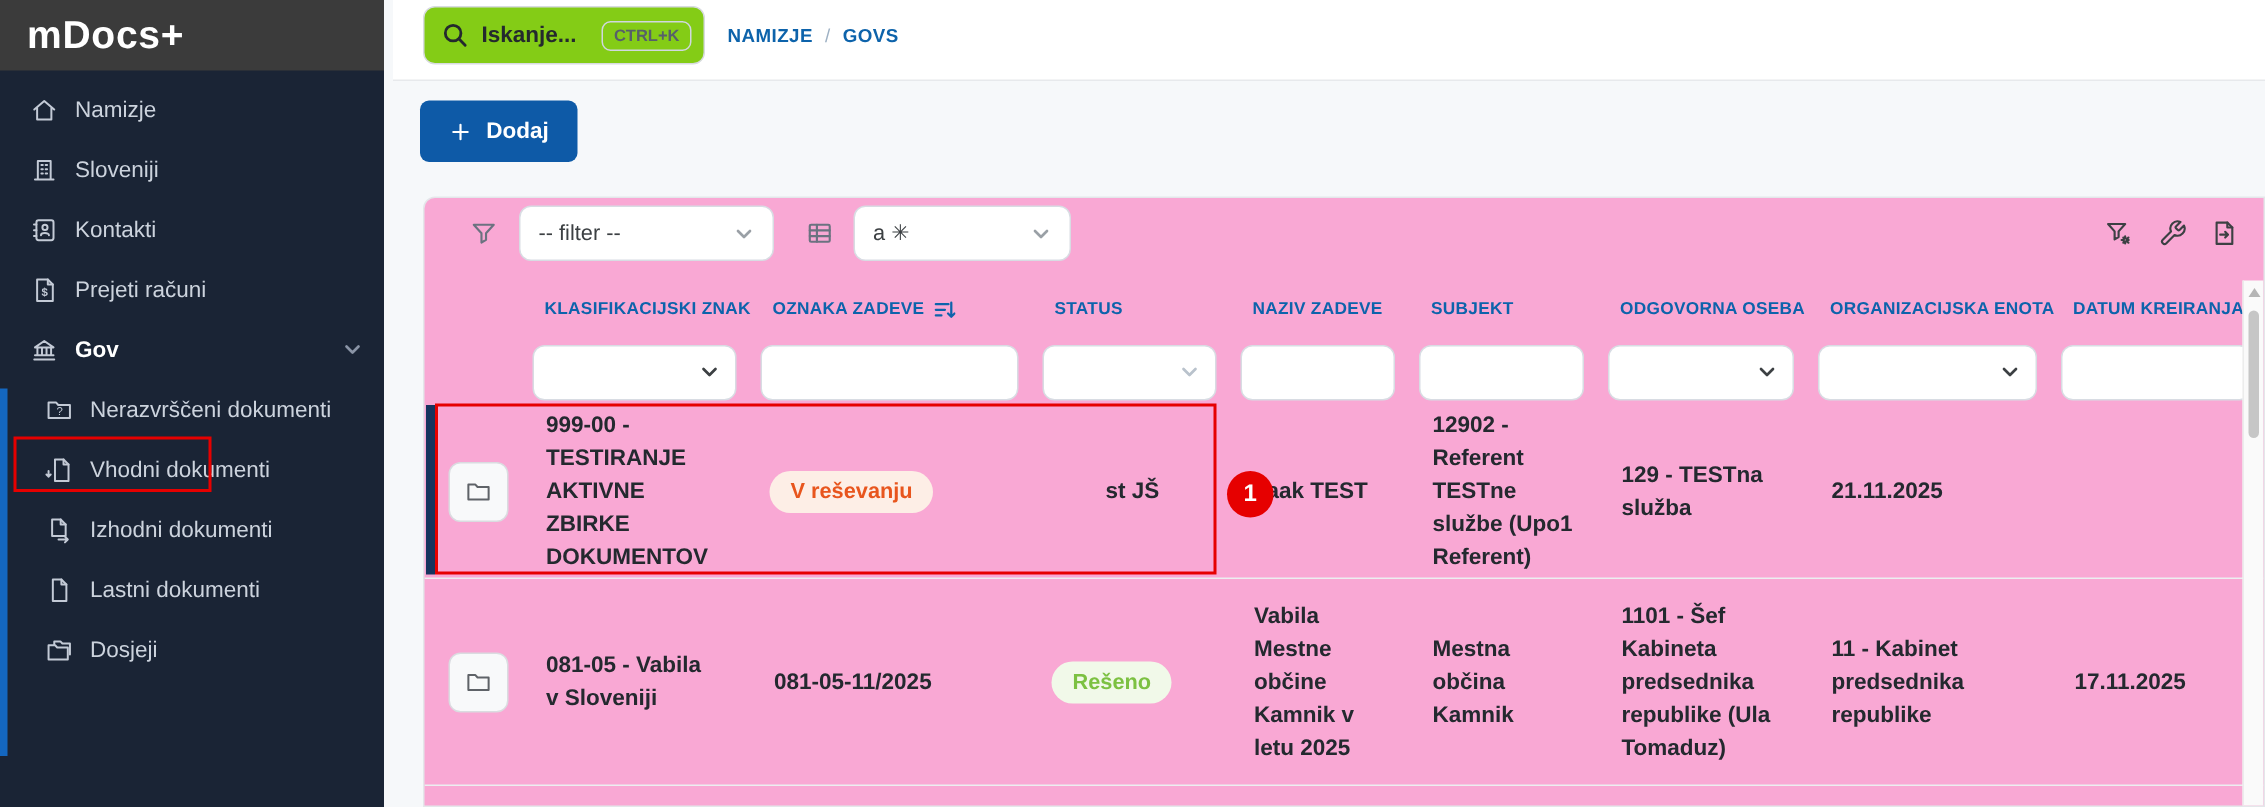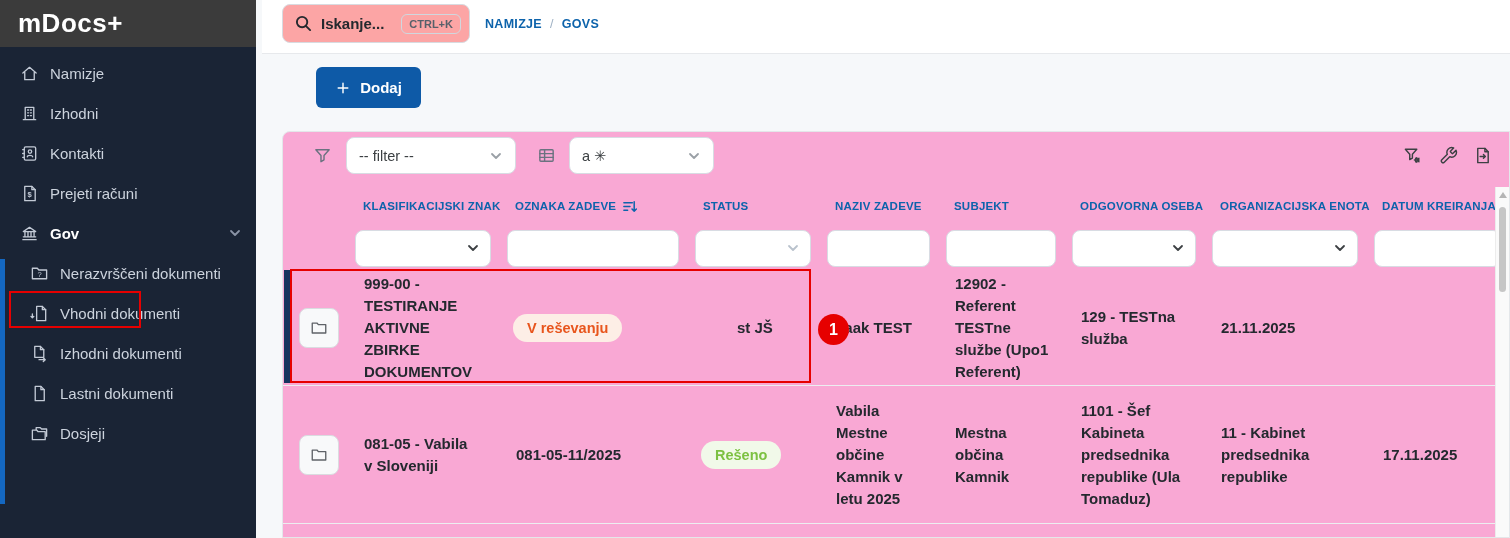--- a/index.html
+++ b/index.html
@@ -14,30 +14,30 @@
   .nav-item.child { padding-left:30px; }
   .nav-item.bold { color:#fff; font-weight:700; }
   .nav-item .ico { width:19px; height:19px; flex:0 0 19px; color:#c3cad6; display:flex; align-items:center; }
   .nav-item .ico svg { width:19px; height:19px; stroke:currentColor; fill:none; stroke-width:1.4; stroke-linecap:round; stroke-linejoin:round; }
   .nav-chevron { position:absolute; right:14px; top:13px; width:14px; height:14px; color:#8a94a6; }
   .nav-chevron svg { width:14px; height:14px; stroke:currentColor; fill:none; stroke-width:1.8; stroke-linecap:round; stroke-linejoin:round; }
   #active-bar { position:absolute; left:0; top:212px; width:5px; height:245px; background:#1467c0; }
 
   
   #topbar { position:absolute; left:262px; top:0; width:1248px; height:54px; background:#fff; border-bottom:1px solid #e7e9ec; z-index:1; }
-  #searchbox { position:absolute; left:20px; top:4px; width:188px; height:39px; border:1px solid #d8dbe0; border-radius:8px; background:#fca5a5; display:flex; align-items:center; padding:0 8px 0 12px; gap:9px; cursor:text; }
+  #searchbox { position:absolute; left:20px; top:4px; width:188px; height:39px; border:1px solid #d8dbe0; border-radius:8px; background:#84cc16; display:flex; align-items:center; padding:0 8px 0 12px; gap:9px; cursor:text; }
   #searchbox svg { width:17px; height:17px; stroke:#24292e; fill:none; stroke-width:2; stroke-linecap:round; }
   #search-text { font-size:15px; font-weight:600; color:#24292e; flex:1; }
   #search-kbd { font-size:11px; font-weight:700; color:#57606a; border:1px solid #d0d7de; border-radius:6px; padding:3px 7px; white-space:nowrap; }
   #breadcrumb { position:absolute; left:223px; top:17px; font-size:12.5px; font-weight:700; color:#0d63ab; letter-spacing:.3px; display:flex; gap:8px; }
   #breadcrumb .sep { color:#9db0c3; font-weight:400; }
   #breadcrumb a { color:#0d63ab; text-decoration:none; cursor:pointer; }
 
   
-  #dodaj { position:absolute; left:280px; top:67px; width:105px; height:41px; background:#0e5aa7; border:none; border-radius:6px; color:#fff; font-size:15px; font-weight:700; font-family:inherit; display:flex; align-items:center; justify-content:center; gap:9px; cursor:pointer; z-index:1;margin-left:36px; }
+  #dodaj { position:absolute; left:280px; top:67px; width:105px; height:41px; background:#0e5aa7; border:none; border-radius:6px; color:#fff; font-size:15px; font-weight:700; font-family:inherit; display:flex; align-items:center; justify-content:center; gap:9px; cursor:pointer; z-index:1; }
   #dodaj svg { width:16px; height:16px; stroke:#fff; stroke-width:1.8; stroke-linecap:round; }
 
   
   #card { position:absolute; left:282px; top:131px; width:1228px; height:407px; background:#f9a8d4; border:1px solid #e4e7ea; border-radius:8px 0 0 0; z-index:1; overflow:hidden; }
   .grid { display:grid; grid-template-columns:48px 152px 188px 132px 119px 126px 140px 162px 1fr; padding-left:16px; align-items:center; }
 
   
   #card-toolbar { position:relative; height:55px; }
   .tb-ico { position:absolute; top:14px; width:19px; height:19px; color:#6b7280; }
   .tb-ico svg { width:19px; height:19px; stroke:currentColor; fill:none; stroke-width:1.5; stroke-linecap:round; stroke-linejoin:round; }
@@ -100,21 +100,21 @@
           </svg>
         </span>
       <span>Namizje</span>
     </div>
     <div class="nav-item">
       <span class="ico">
           <svg viewBox="0 0 20 20">
             <path d="M5.5 16.5V3.5h9v13M3.5 16.5h13M8 6.3h1M11 6.3h1M8 9.3h1M11 9.3h1M8 12.3h1M11 12.3h1"></path>
           </svg>
         </span>
-      <span>Izhodni</span>
+      <span>Sloveniji</span>
     </div>
     <div class="nav-item">
       <span class="ico">
           <svg viewBox="0 0 20 20">
             <rect x="4.5" y="3" width="12" height="14" rx="1.5"></rect>
             <path d="M2.8 6h1.7M2.8 10h1.7M2.8 14h1.7"></path>
             <circle cx="10.5" cy="8" r="1.8"></circle>
             <path d="M7.7 13.5c0-2 5.6-2 5.6 0"></path>
           </svg>
         </span>

